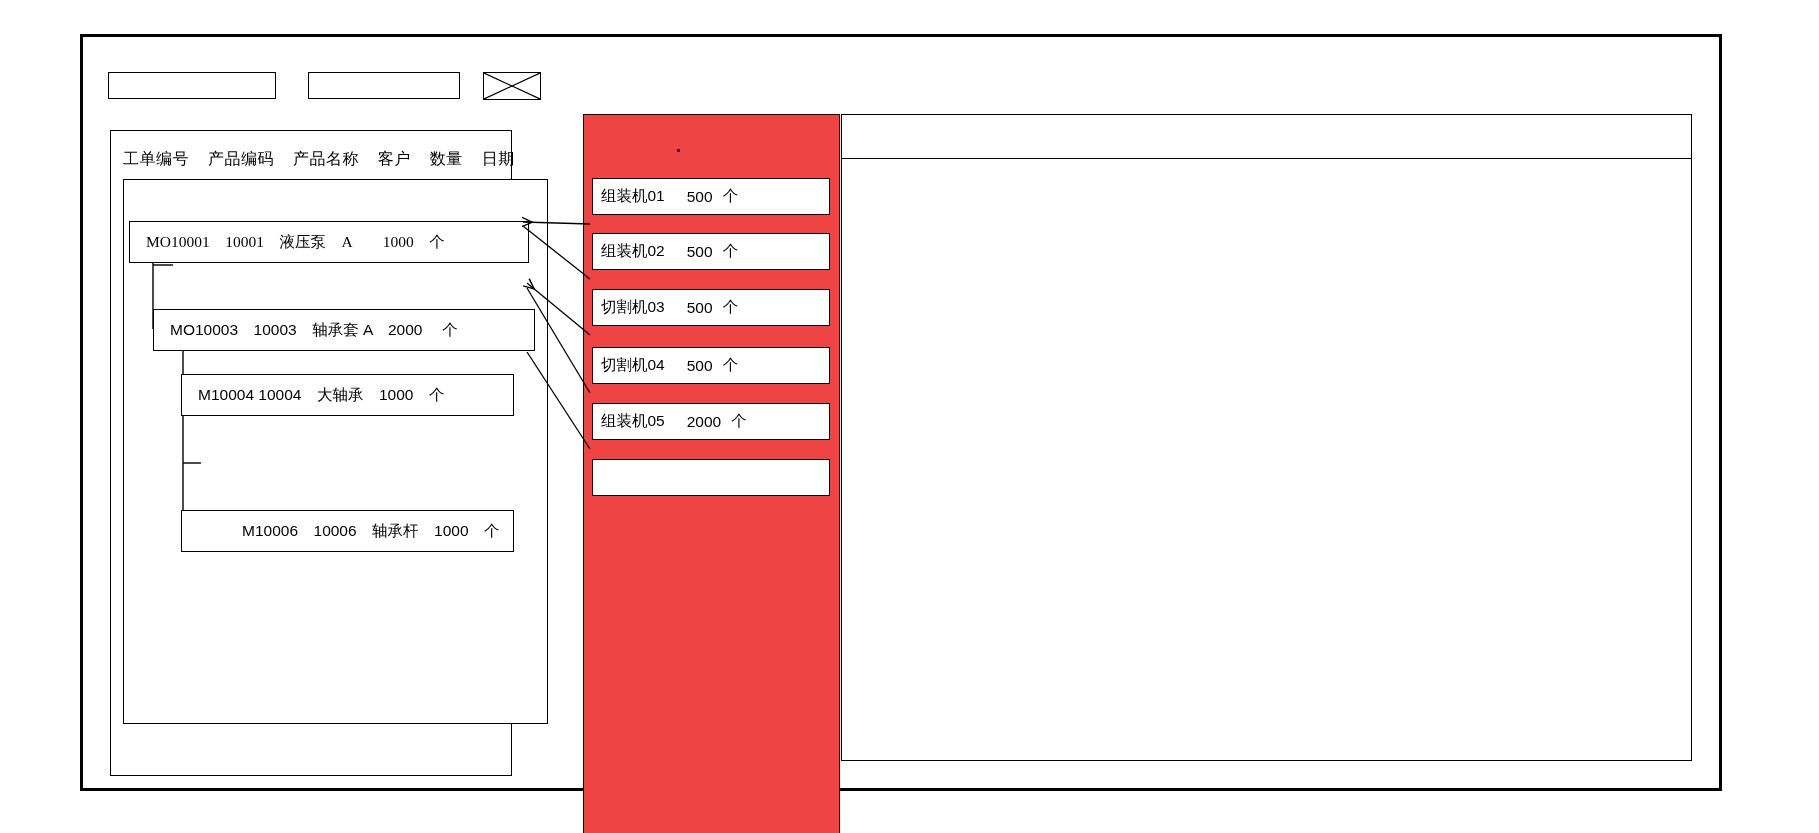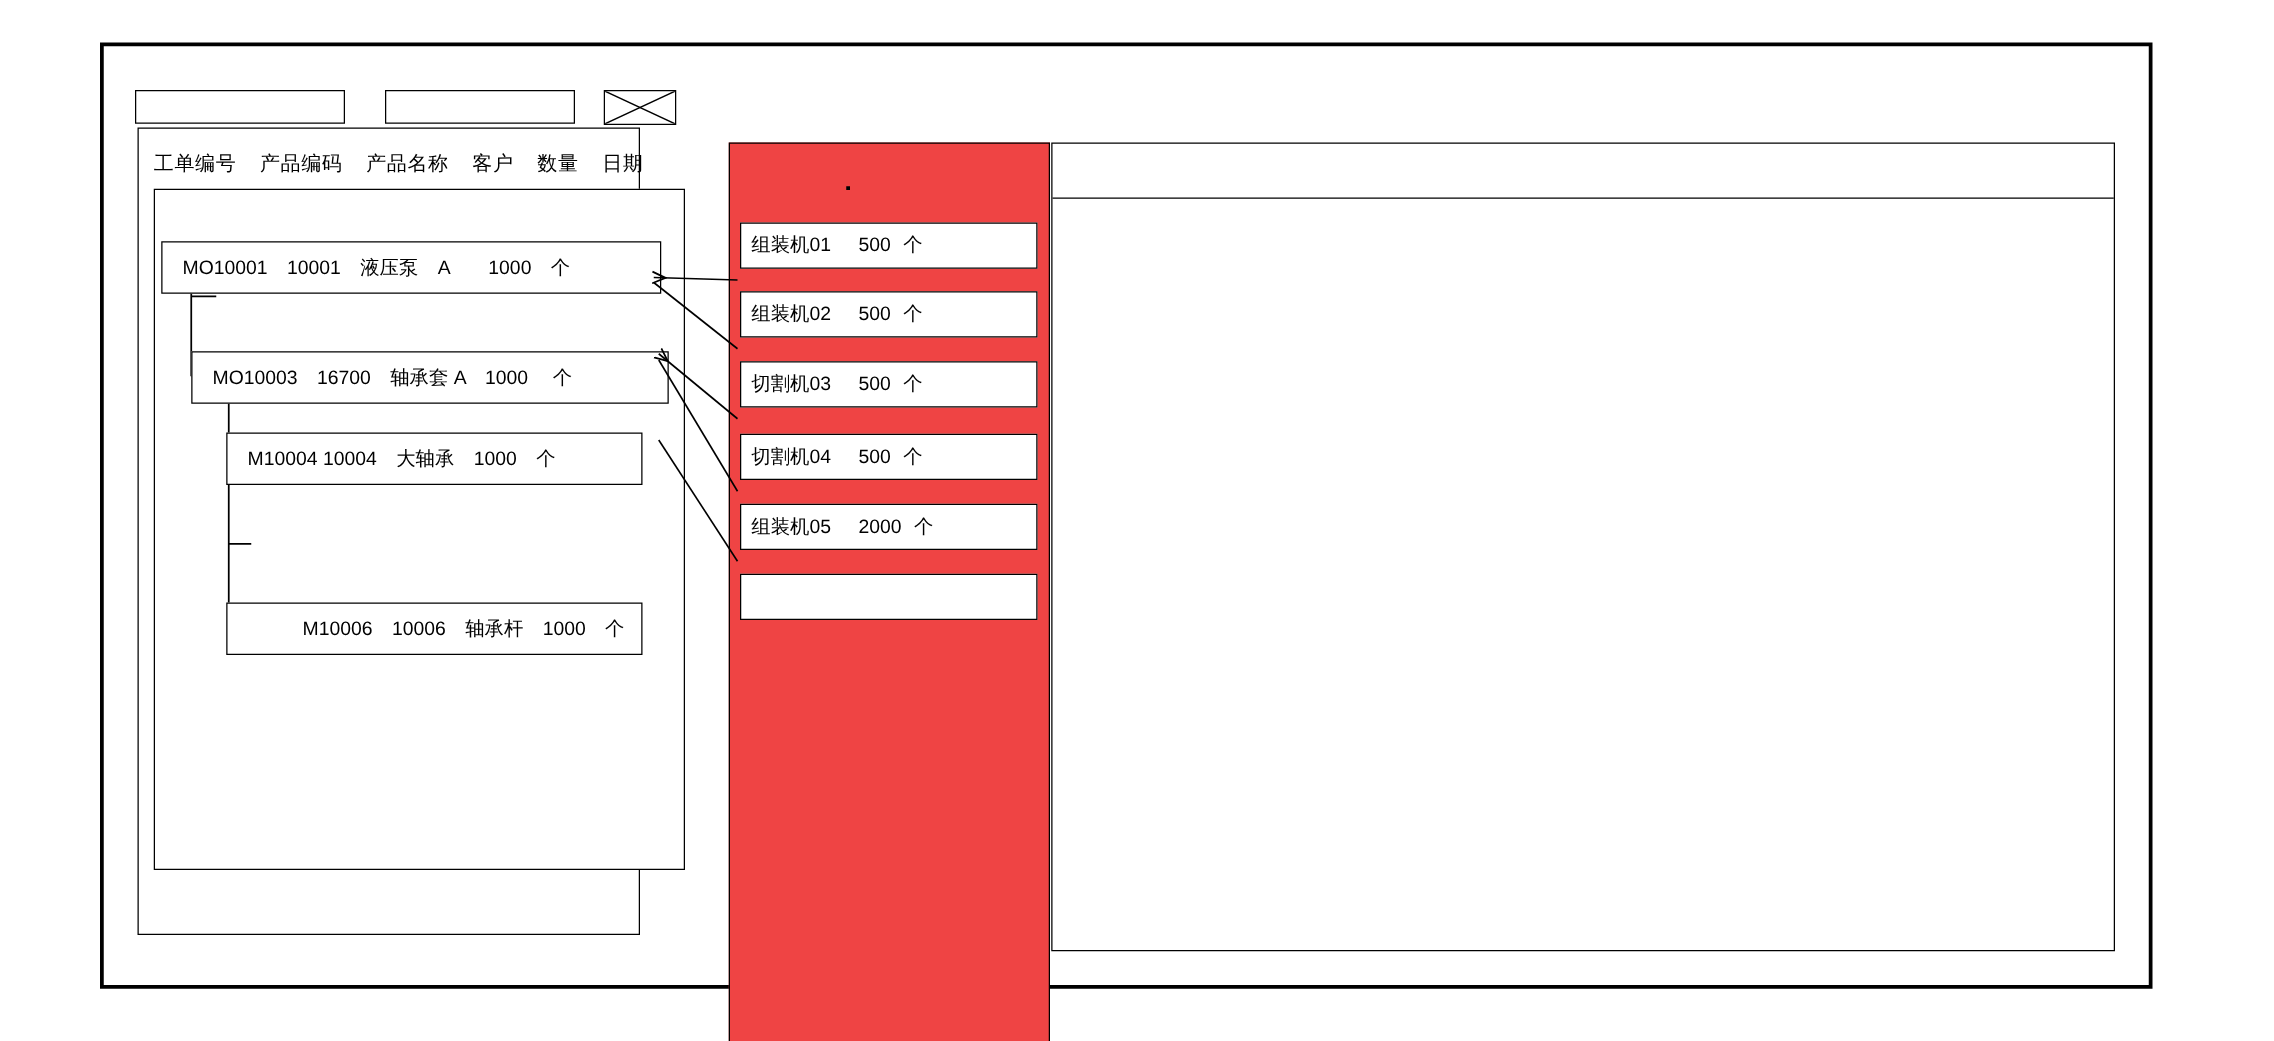--- a/index.html
+++ b/index.html
@@ -59,21 +59,21 @@
     border: 1.5px solid #000000;
     box-sizing: border-box;
     background: #ffffff;
   }
   .tb-icon svg { display:block; width:100%; height:100%; }
 
   
   .left-panel {
     position: absolute;
     left: 110px;
-    top: 102px;
+    top: 130px;
     width: 402px;
     height: 646px;
     border: 1.5px solid #000000;
     box-sizing: border-box;
     background: #ffffff;
     text-align: right;
   }
   .col-headers {
     position: absolute;
     left: 12px;
@@ -218,27 +218,27 @@
       <path d="M 42 110 L 42 198" stroke="#000" stroke-width="1.4" fill="none"></path>
       <path d="M 42 134 L 62 134" stroke="#000" stroke-width="1.4" fill="none"></path>
       <path d="M 42 198 L 62 198" stroke="#000" stroke-width="1.4" fill="none"></path>
 
       <path d="M 72 218 L 72 400" stroke="#000" stroke-width="1.4" fill="none"></path>
       <path d="M 72 264 L 90 264" stroke="#000" stroke-width="1.4" fill="none"></path>
       <path d="M 72 332 L 90 332" stroke="#000" stroke-width="1.4" fill="none"></path>
       <path d="M 72 400 L 90 400" stroke="#000" stroke-width="1.4" fill="none"></path>
     </svg>
 
-    <div class="tree-row" style="left:18px;  top:90px;  width:400px;">
+    <div class="tree-row" style="left:18px;  top:90px;  width:400px;font-family:Liberation Serif, serif;">
       <span class="txt">MO10001　10001　液压泵　A　　1000　个</span>
     </div>
 
 
     <div class="tree-row" style="left:42px;  top:178px; width:382px;">
-      <span class="txt">MO10003　16700　轴承套 A　1000　 个</span>
+      <span class="txt">MO10003　10003　轴承套 A　2000　 个</span>
     </div>
 
     <div class="tree-row" style="left:70px;  top:243px; width:333px;">
       <span class="txt">M10004 10004　大轴承　1000　个</span>
     </div>
 
 
     <div class="tree-row" style="left:70px;  top:379px; width:333px;padding-left:44px;">
       <span class="txt">M10006　10006　轴承杆　1000　个</span>
     </div>

